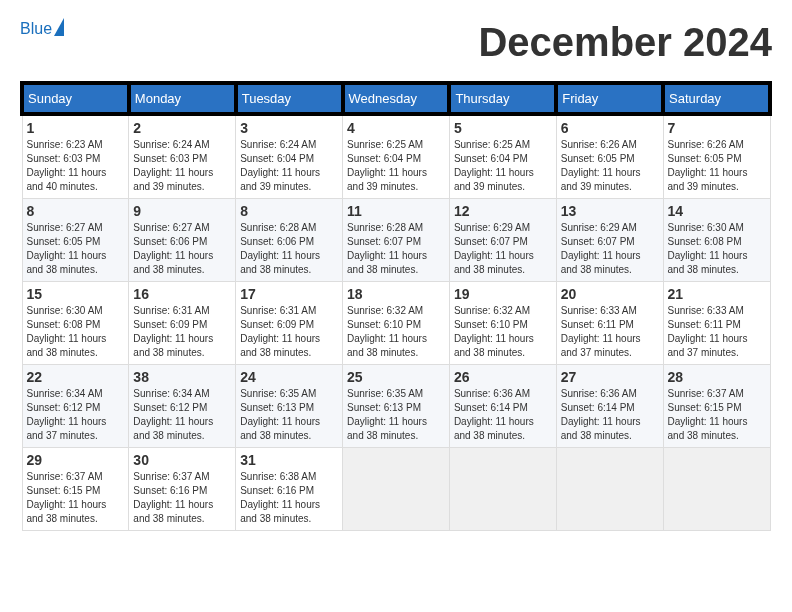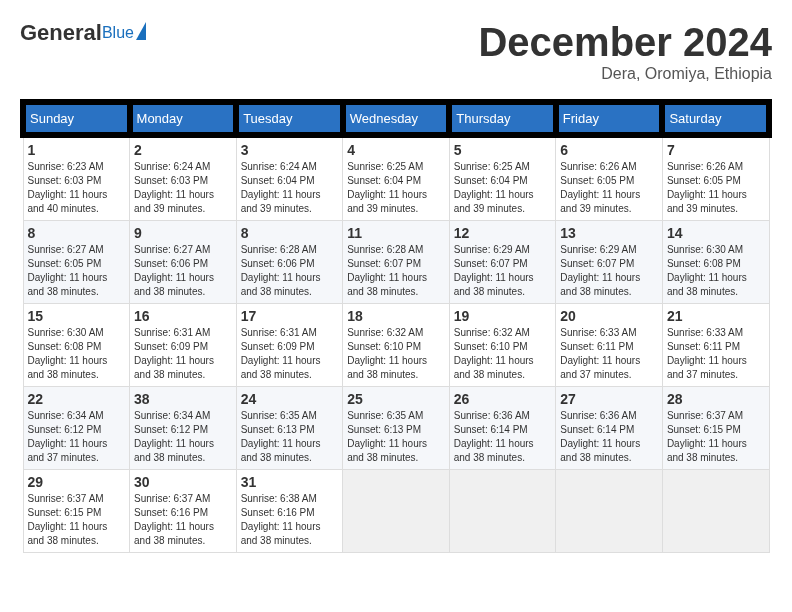--- a/index.html
+++ b/index.html
@@ -61,21 +61,21 @@
       border-collapse: collapse;
       font-size: 11px;
     }
     th {
       background-color: #2a72c3;
       color: #fff;
       padding: 6px 4px;
       text-align: left;
       font-size: 13px;
       font-weight: normal;
-      border: 6px solid #000000;
+      border: 4px solid #000000;
     }
     td {
       vertical-align: top;
       padding: 4px 4px;
       border: 1px solid #ddd;
       background: #fff;
       color: #333;
       height: 80px;
       width: 14.28%;
     }
@@ -97,28 +97,26 @@
     td.empty {
       background: #f0f0f0;
     }
   </style>
 </head>
 <body>
 
 <div class="header">
   <div class="logo">
     <div class="logo-text">
-      <span class="logo-general">General</span>
       <span class="logo-blue">Blue</span>
       <div class="logo-arrow"></div>
     </div>
   </div>
   <div class="title-section">
     <div class="month-title">December 2024</div>
-    <div class="location">Dera, Oromiya, Ethiopia</div>
   </div>
 </div>
 
 <table>
   <thead>
     <tr>
     <th>Sunday</th>
         <th>Monday</th>
         <th>Tuesday</th>
         <th>Wednesday</th>

